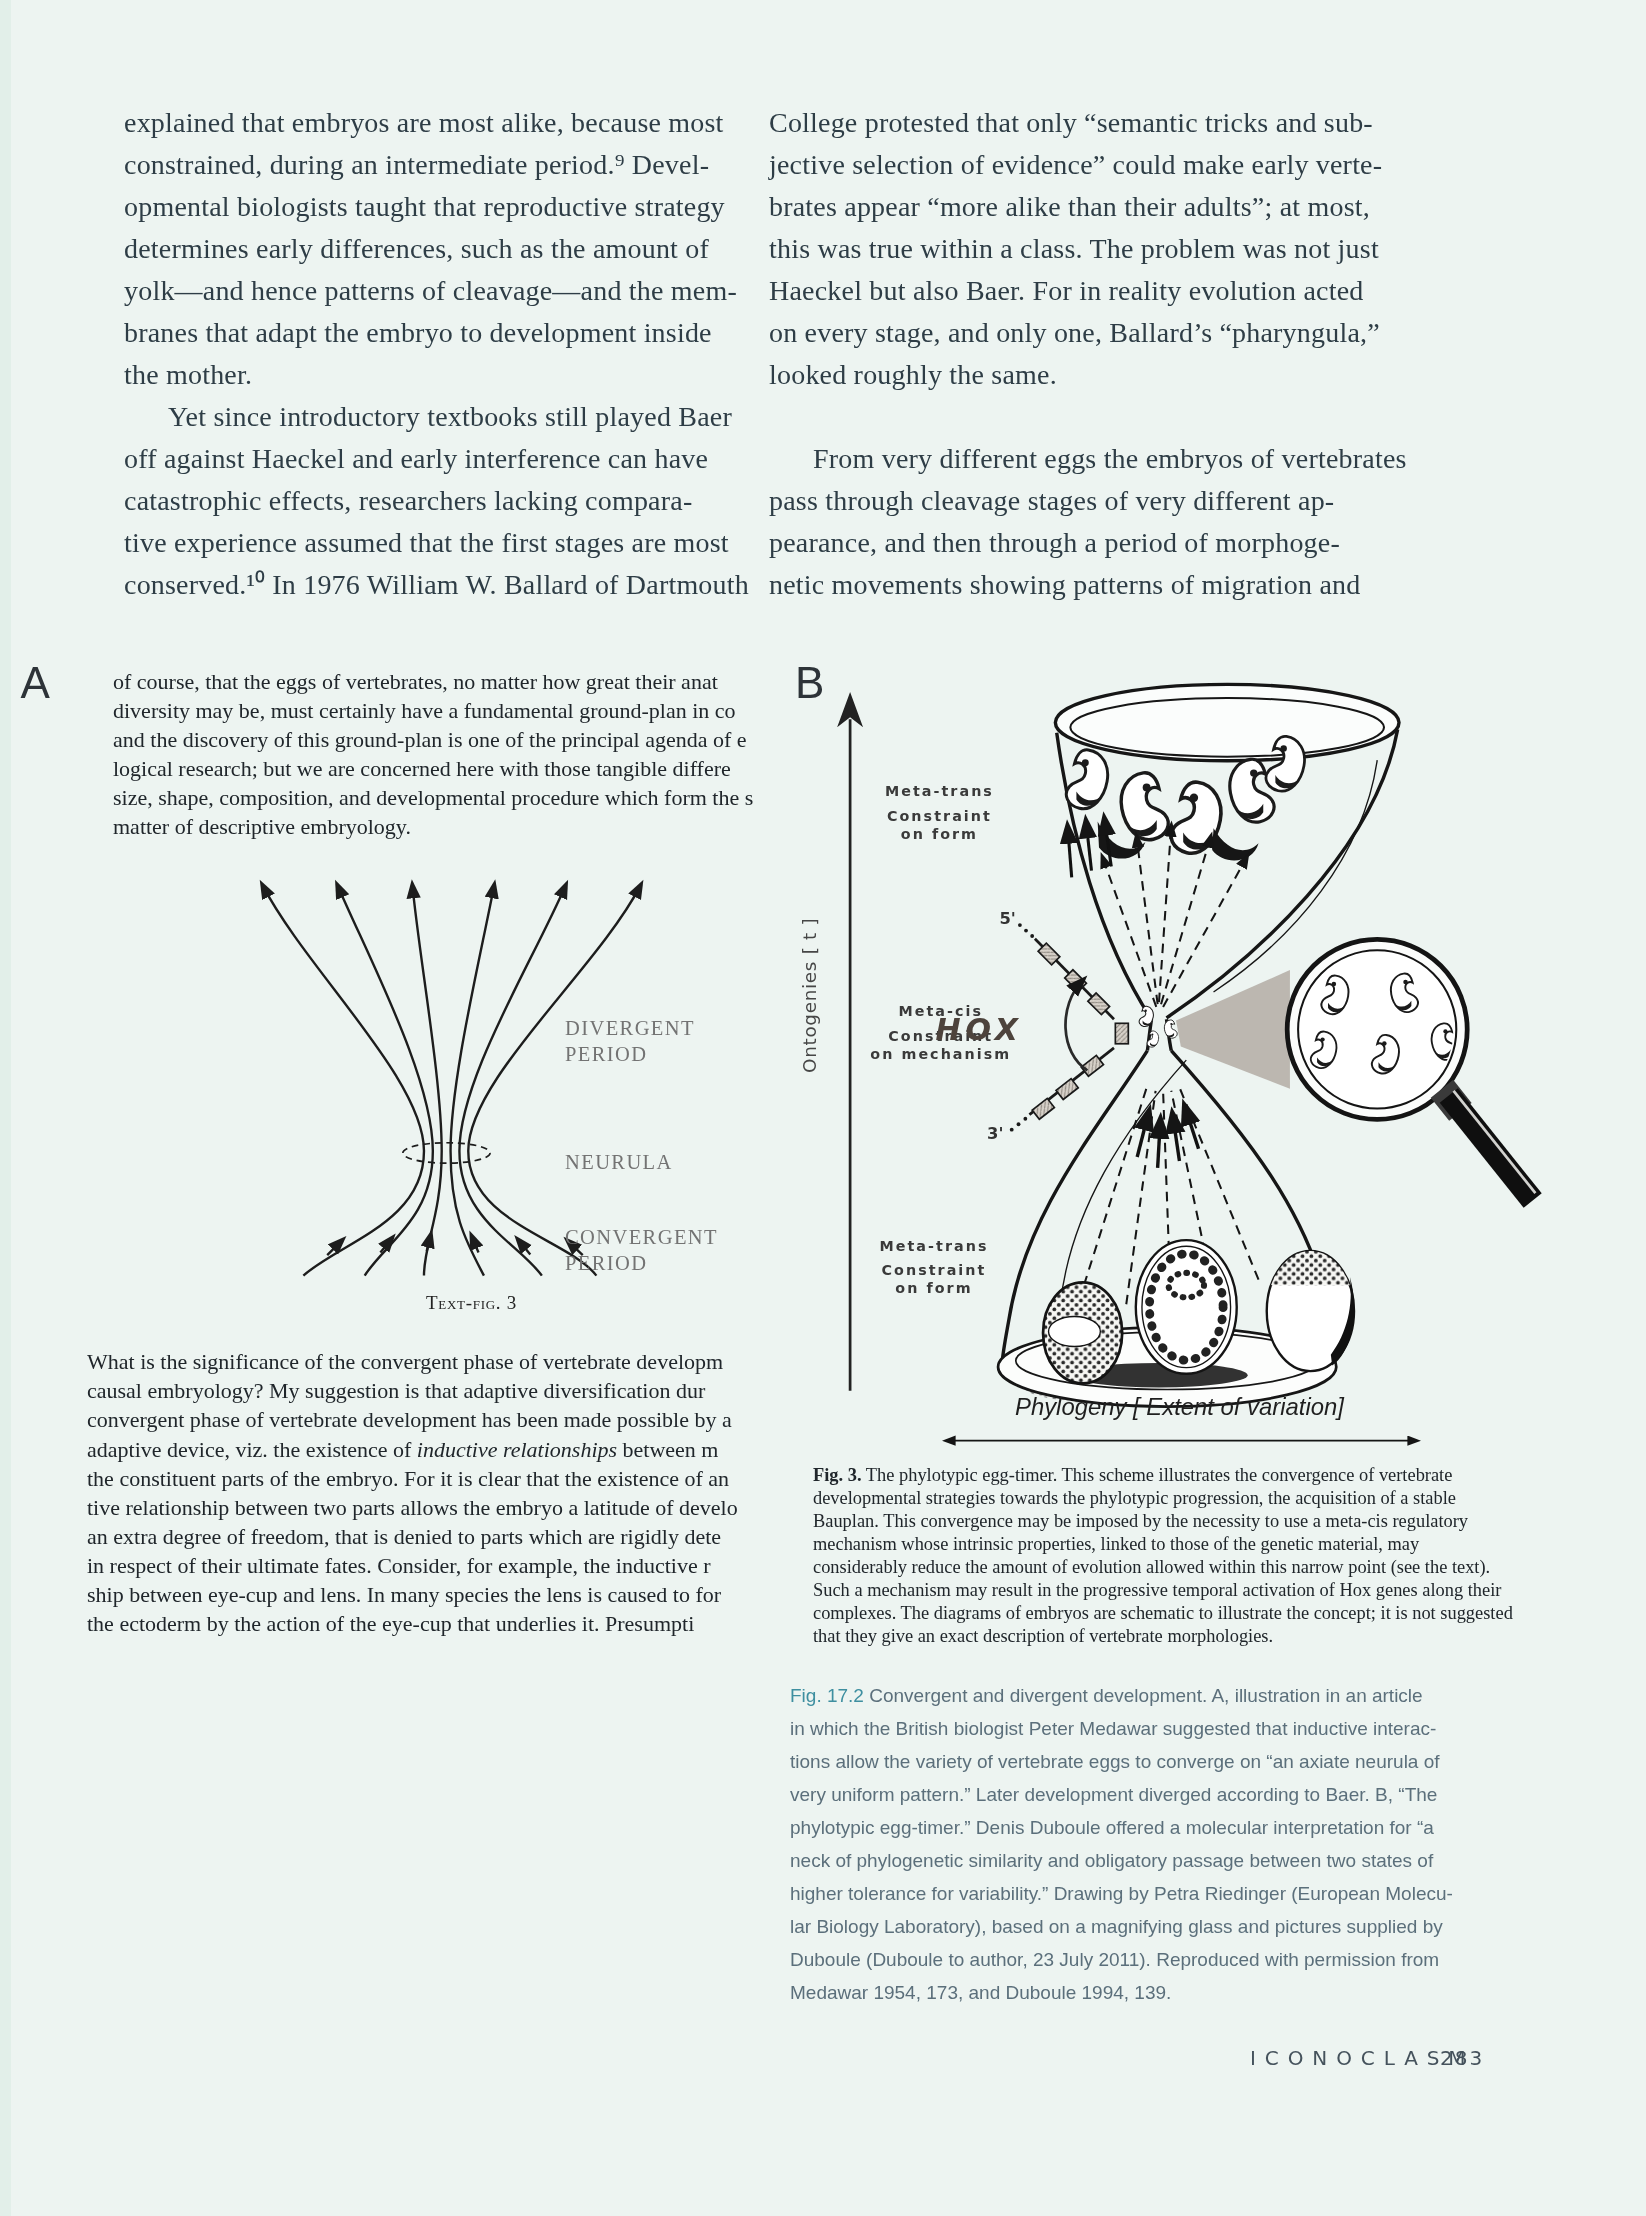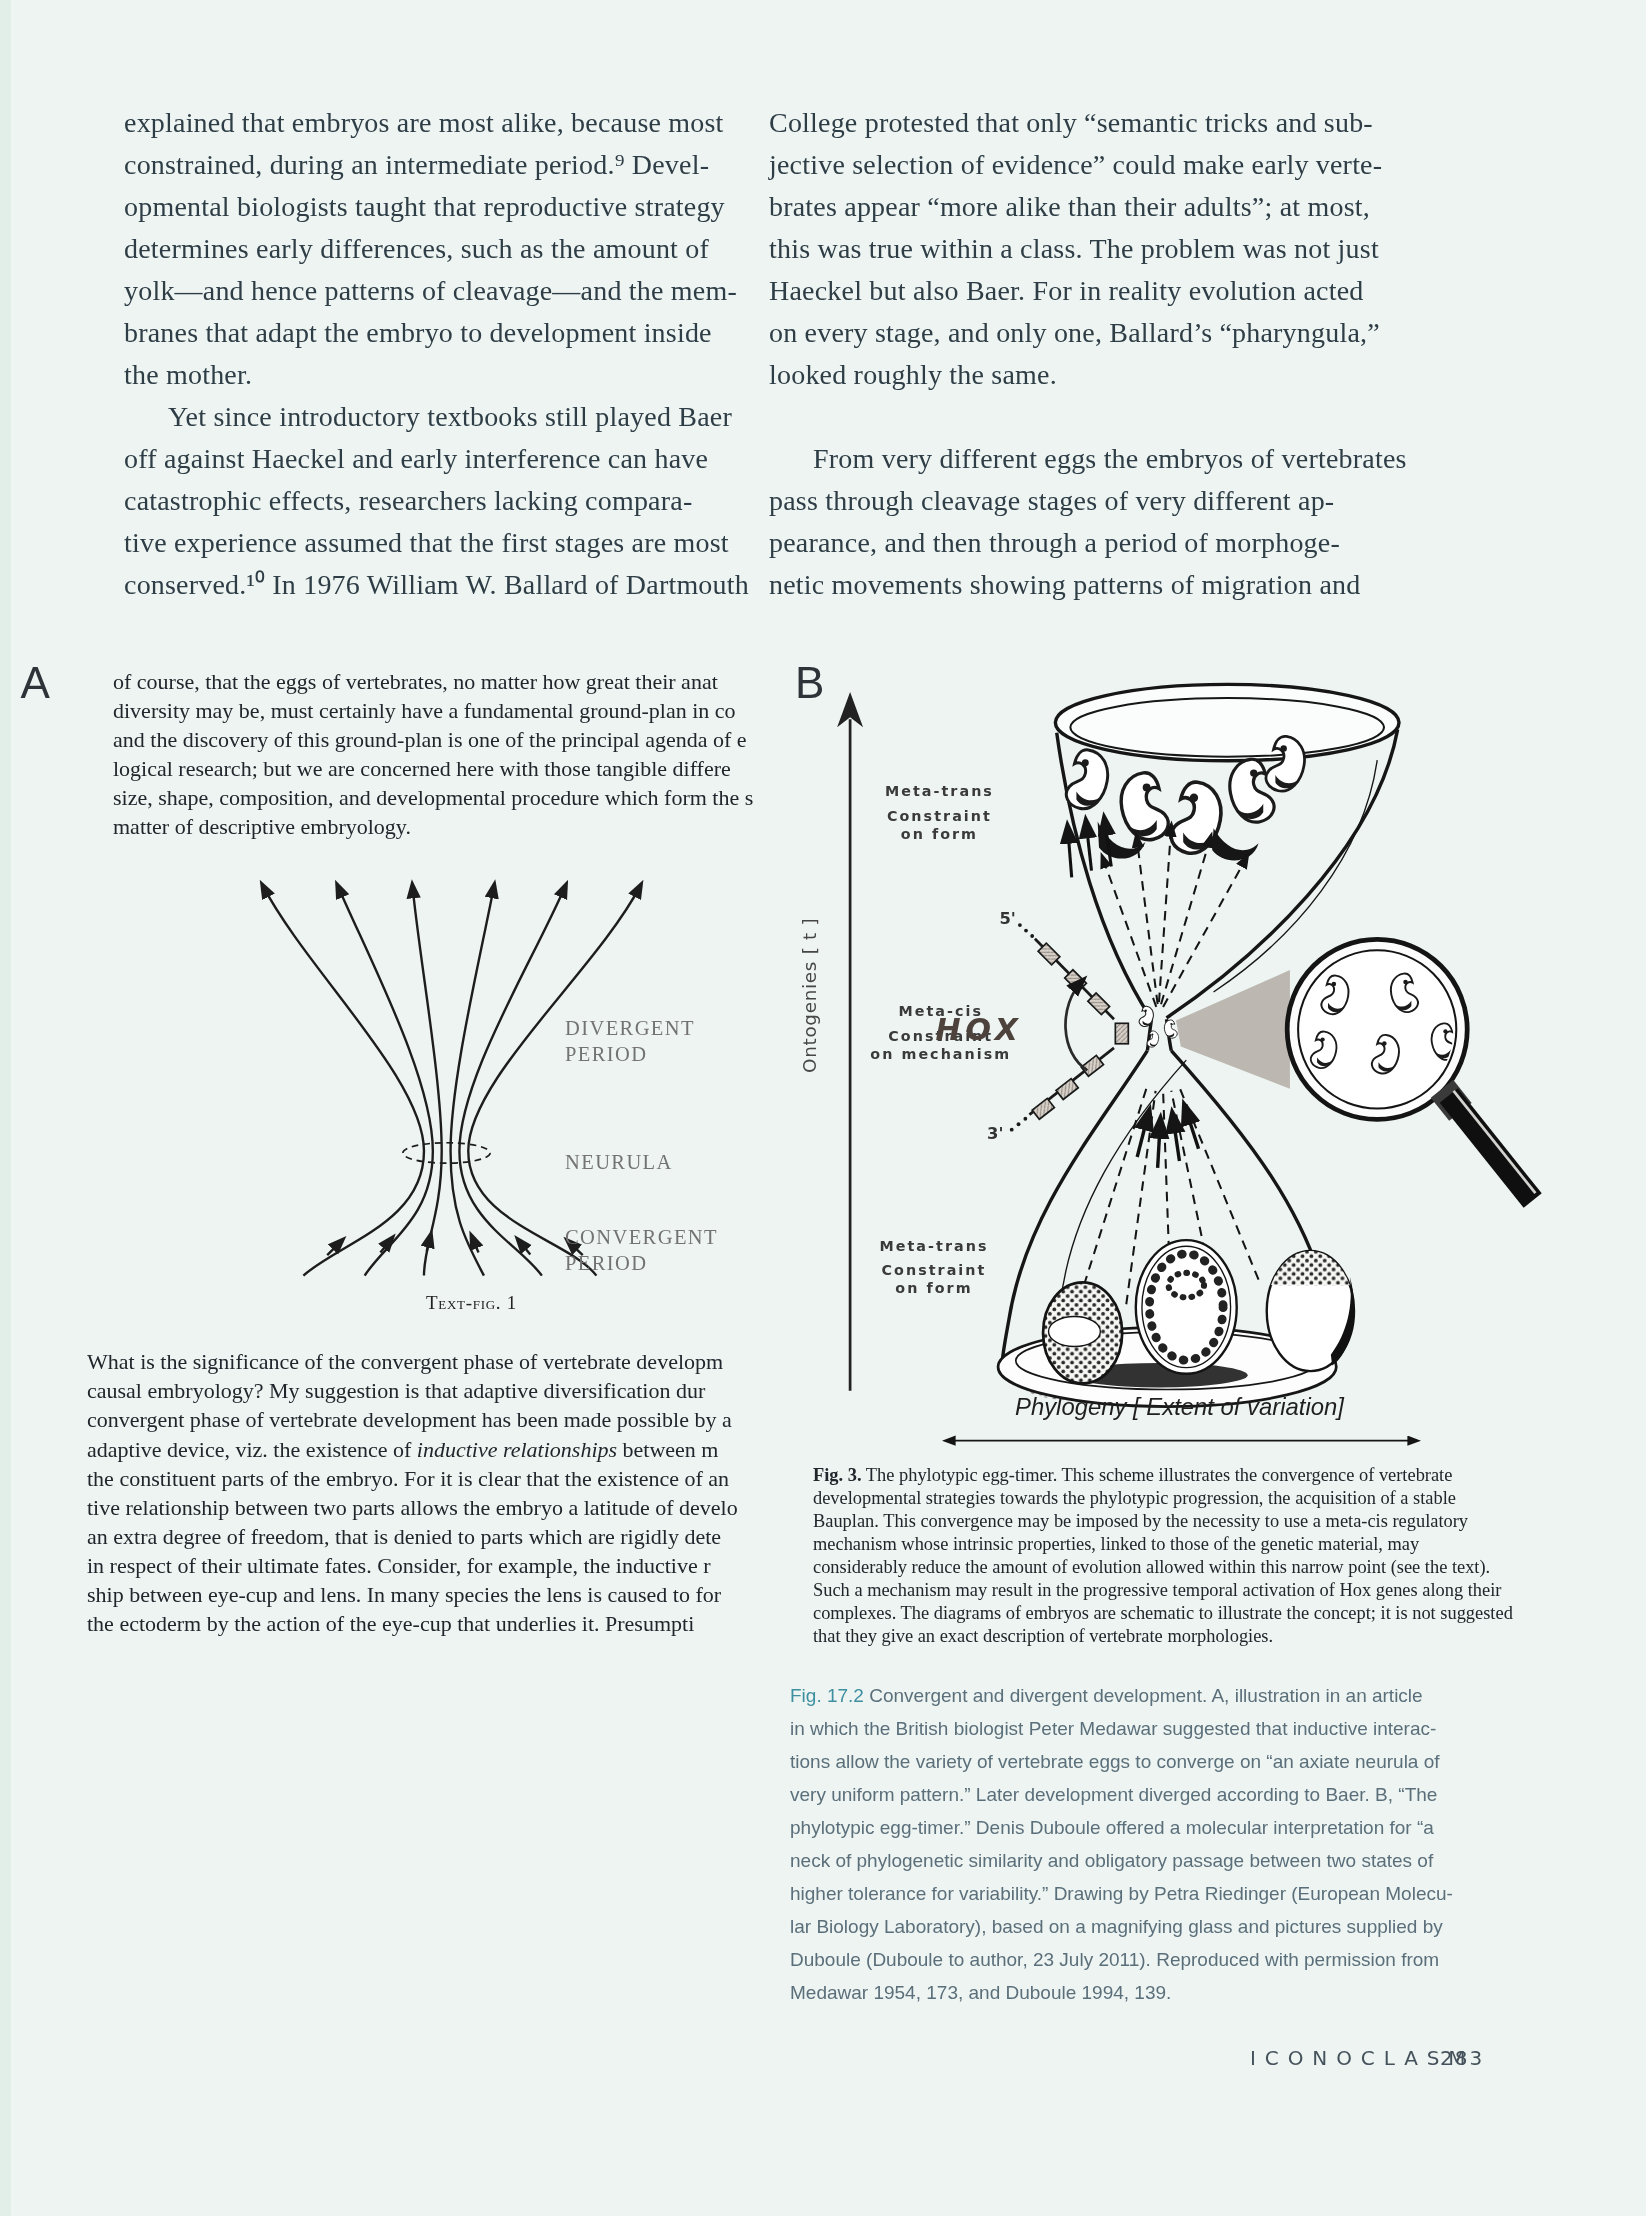--- a/index.html
+++ b/index.html
@@ -106,21 +106,21 @@
       <line x1="448" y1="577" x2="430" y2="555" marker-end="url(#ahA)"></line>
       <line x1="525" y1="578" x2="503" y2="557" marker-end="url(#ahA)"></line>
     </g>
     <ellipse cx="325" cy="428" rx="64" ry="15" fill="none" stroke="#1d1d1d" stroke-width="2.5" stroke-dasharray="10 7"></ellipse>
   </svg>
   <div class="figlabel" style="left:565px;top:1017px;">DIVERGENT</div>
   <div class="figlabel" style="left:565px;top:1043px;">PERIOD</div>
   <div class="figlabel" style="left:565px;top:1151px;">NEURULA</div>
   <div class="figlabel" style="left:565px;top:1226px;">CONVERGENT</div>
   <div class="figlabel" style="left:565px;top:1252px;">PERIOD</div>
-  <div class="textfigcap" style="left:426px;top:1292px;">Text-fig. 1</div>
+  <div class="textfigcap" style="left:426px;top:1292px;">Text-fig. 3</div>
 
   <div class="excerpt" style="left:87px;top:1347px;width:702px;">
       <div>What is the significance of the convergent phase of vertebrate developm</div>
       <div>causal embryology? My suggestion is that adaptive diversification dur</div>
       <div>convergent phase of vertebrate development has been made possible by a</div>
     </div>
   <div class="excerpt" style="left:87px;top:1435px;width:702px;">
     <span>adaptive device, viz. the existence of </span><span style="font-style:italic">inductive relationships</span><span> between m</span>
   </div>
   <div class="excerpt" style="left:87px;top:1464px;width:702px;">

